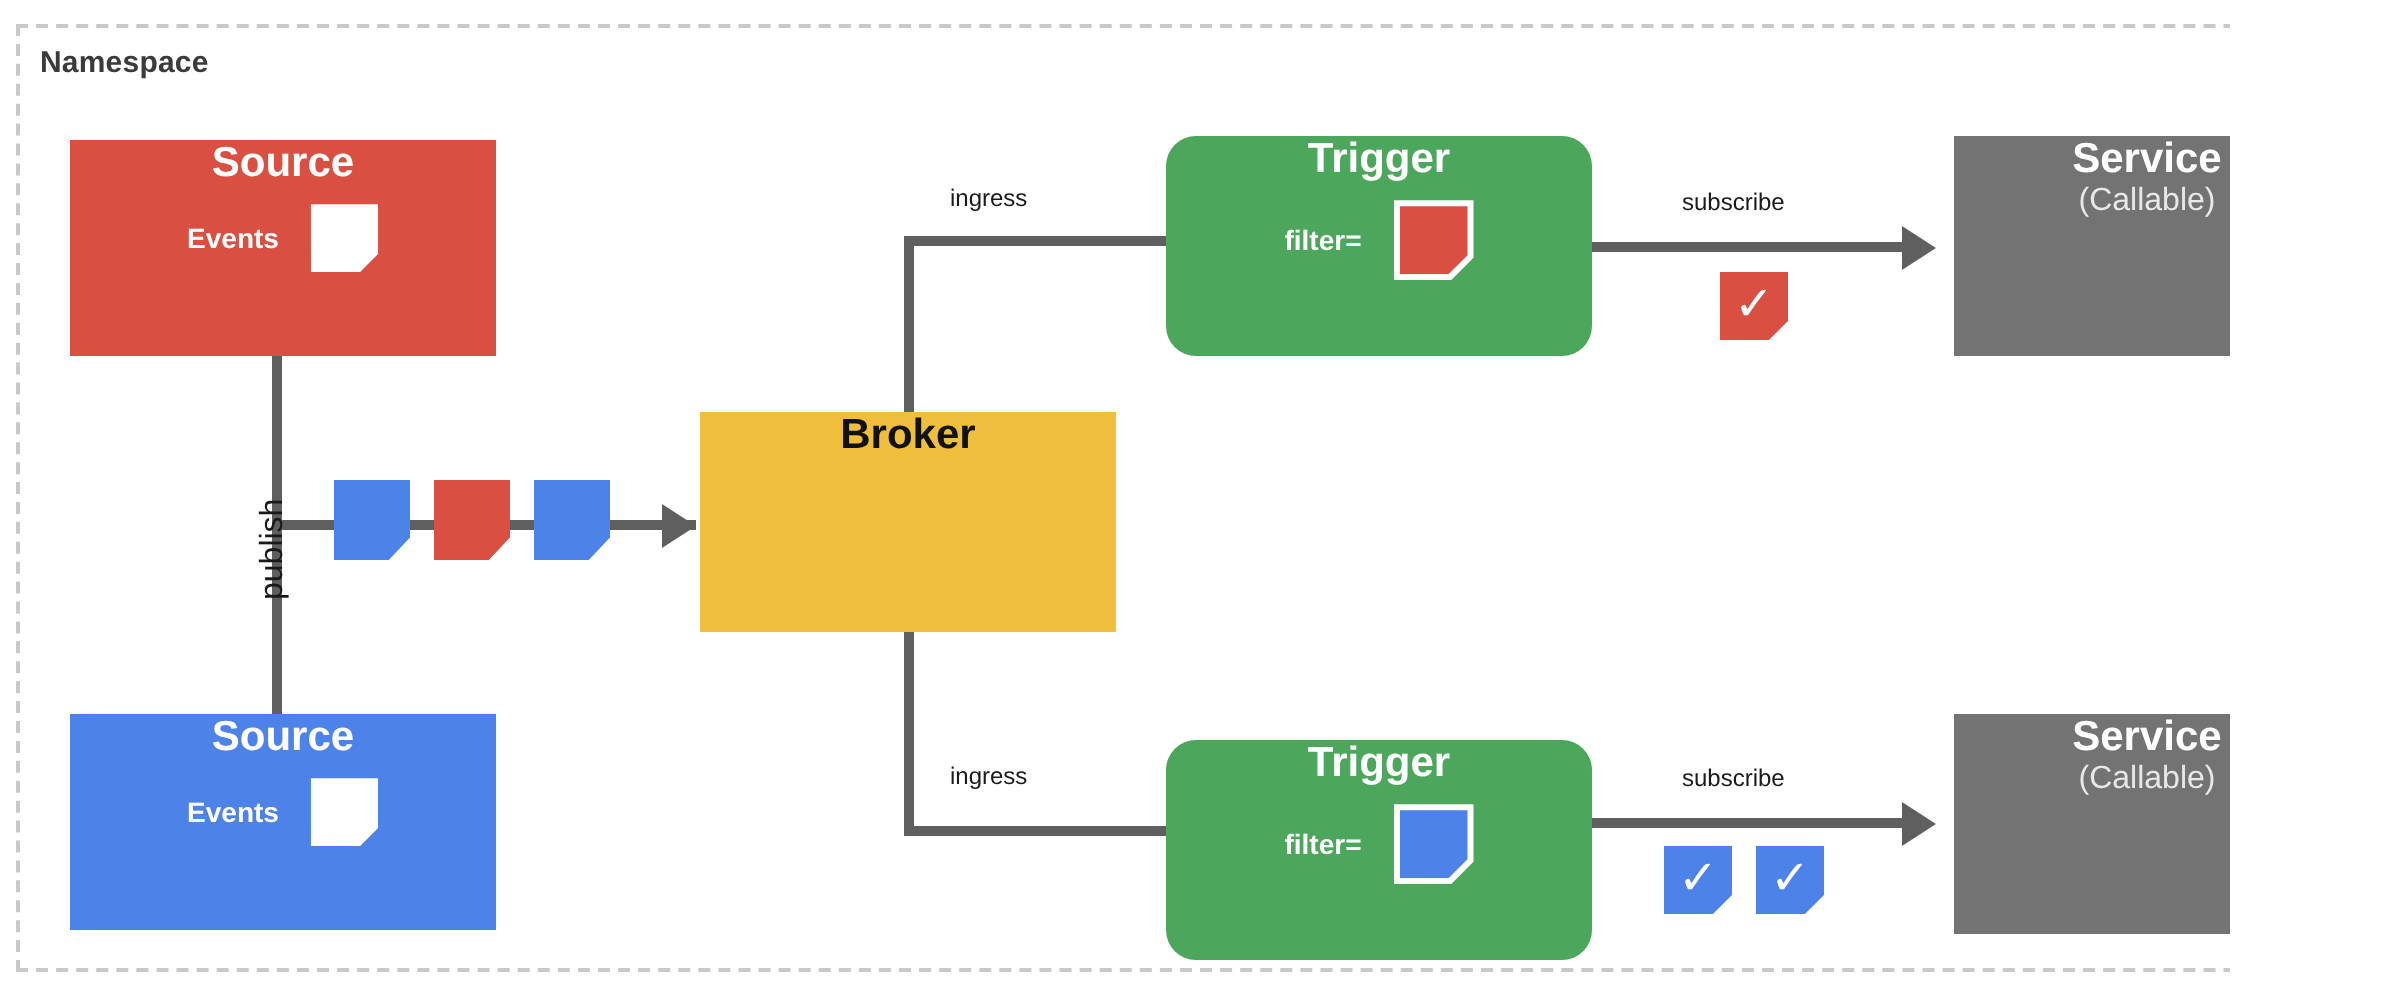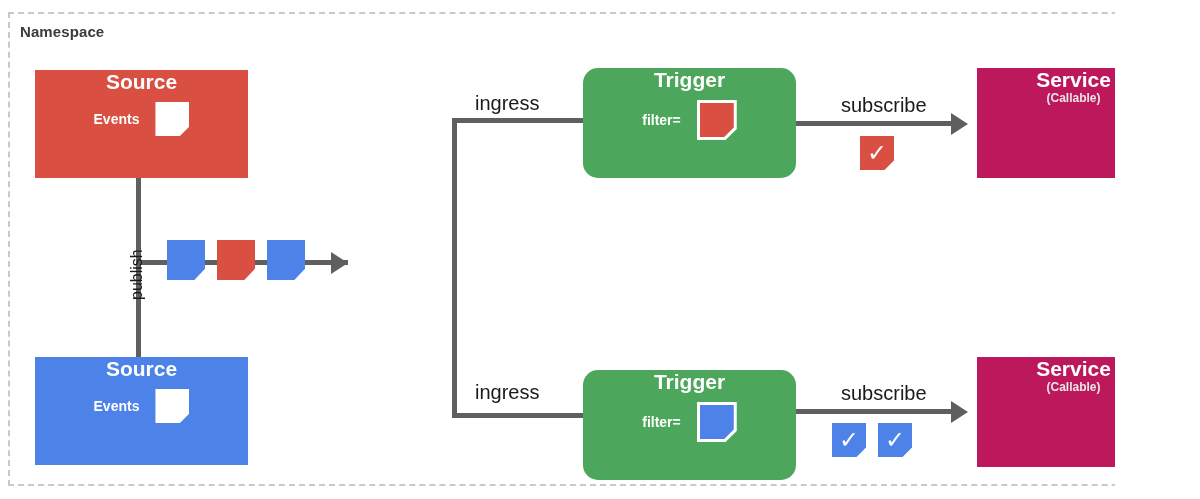--- a/index.html
+++ b/index.html
@@ -49,43 +49,43 @@
     justify-content: flex-start;
     color: #ffffff;
   }
   .node-title {
     font-size: 21px;
     font-weight: bold;
     line-height: 1.1;
     text-align: center;
   }
   .node-sub {
-    font-size: 12px;
-    font-weight: bold;
+    font-size: 16px;
+    font-weight: normal;
     line-height: 1.25;
     text-align: center;
     color: #e8e8e8;
   }
   .node-row {
     display: flex;
     align-items: center;
     gap: 16px;
     margin-top: 9px;
   }
   .node-row-label {
     font-size: 14px;
     font-weight: bold;
     color: #ffffff;
   }
 
   .src-red   { background: #d94f41; }
   .src-blue  { background: #4d82e8; }
   .broker    { background: #efbe3c; }
   .trigger   { background: #4ca65b; border-radius: 15px; }
-  .service   { background: #be185d; }
+  .service   { background: #737373; }
 
   .broker .node-title { color: #111111; }
 
   
   .doc {
     position: relative;
     display: inline-block;
     box-sizing: border-box;
     clip-path: polygon(0 0, 100% 0, 100% 72%, 72% 100%, 0 100%);
     -webkit-clip-path: polygon(0 0, 100% 0, 100% 72%, 72% 100%, 0 100%);
@@ -123,21 +123,21 @@
     position: absolute;
     width: 0;
     height: 0;
     border-top: 11px solid transparent;
     border-bottom: 11px solid transparent;
     border-left: 17px solid #5f5f5f;
   }
 
   .edge-label {
     position: absolute;
-    font-size: 20px;
+    font-size: 12px;
     color: #1a1a1a;
     white-space: nowrap;
   }
   .edge-label-rot {
     position: absolute;
     font-size: 16px;
     color: #1a1a1a;
     white-space: nowrap;
     transform: rotate(-90deg);
     transform-origin: left top;
@@ -189,20 +189,23 @@
   </div>
 
   <div class="edge edge-v" style="left:452px; top:118px; height:300px;"></div>
 
   <div class="edge edge-h" style="left:452px; top:118px; width:133px;"></div>
   <div class="edge-label" style="left:475px; top:92px;">ingress</div>
 
   <div class="edge edge-h" style="left:452px; top:413px; width:133px;"></div>
   <div class="edge-label" style="left:475px; top:381px;">ingress</div>
 
+  <div class="node broker" style="left:350px; top:206px; width:208px; height:110px;">
+    <div class="node-title">Broker</div>
+  </div>
 
   <div class="node trigger" style="left:583px; top:68px; width:213px; height:110px;">
     <div class="node-title">Trigger</div>
     <div class="node-row">
       <span class="node-row-label">filter=</span>
       <span class="doc-ring">
         <span class="doc doc-red" style="width:34px;height:34px;"></span>
       </span>
     </div>
   </div>

